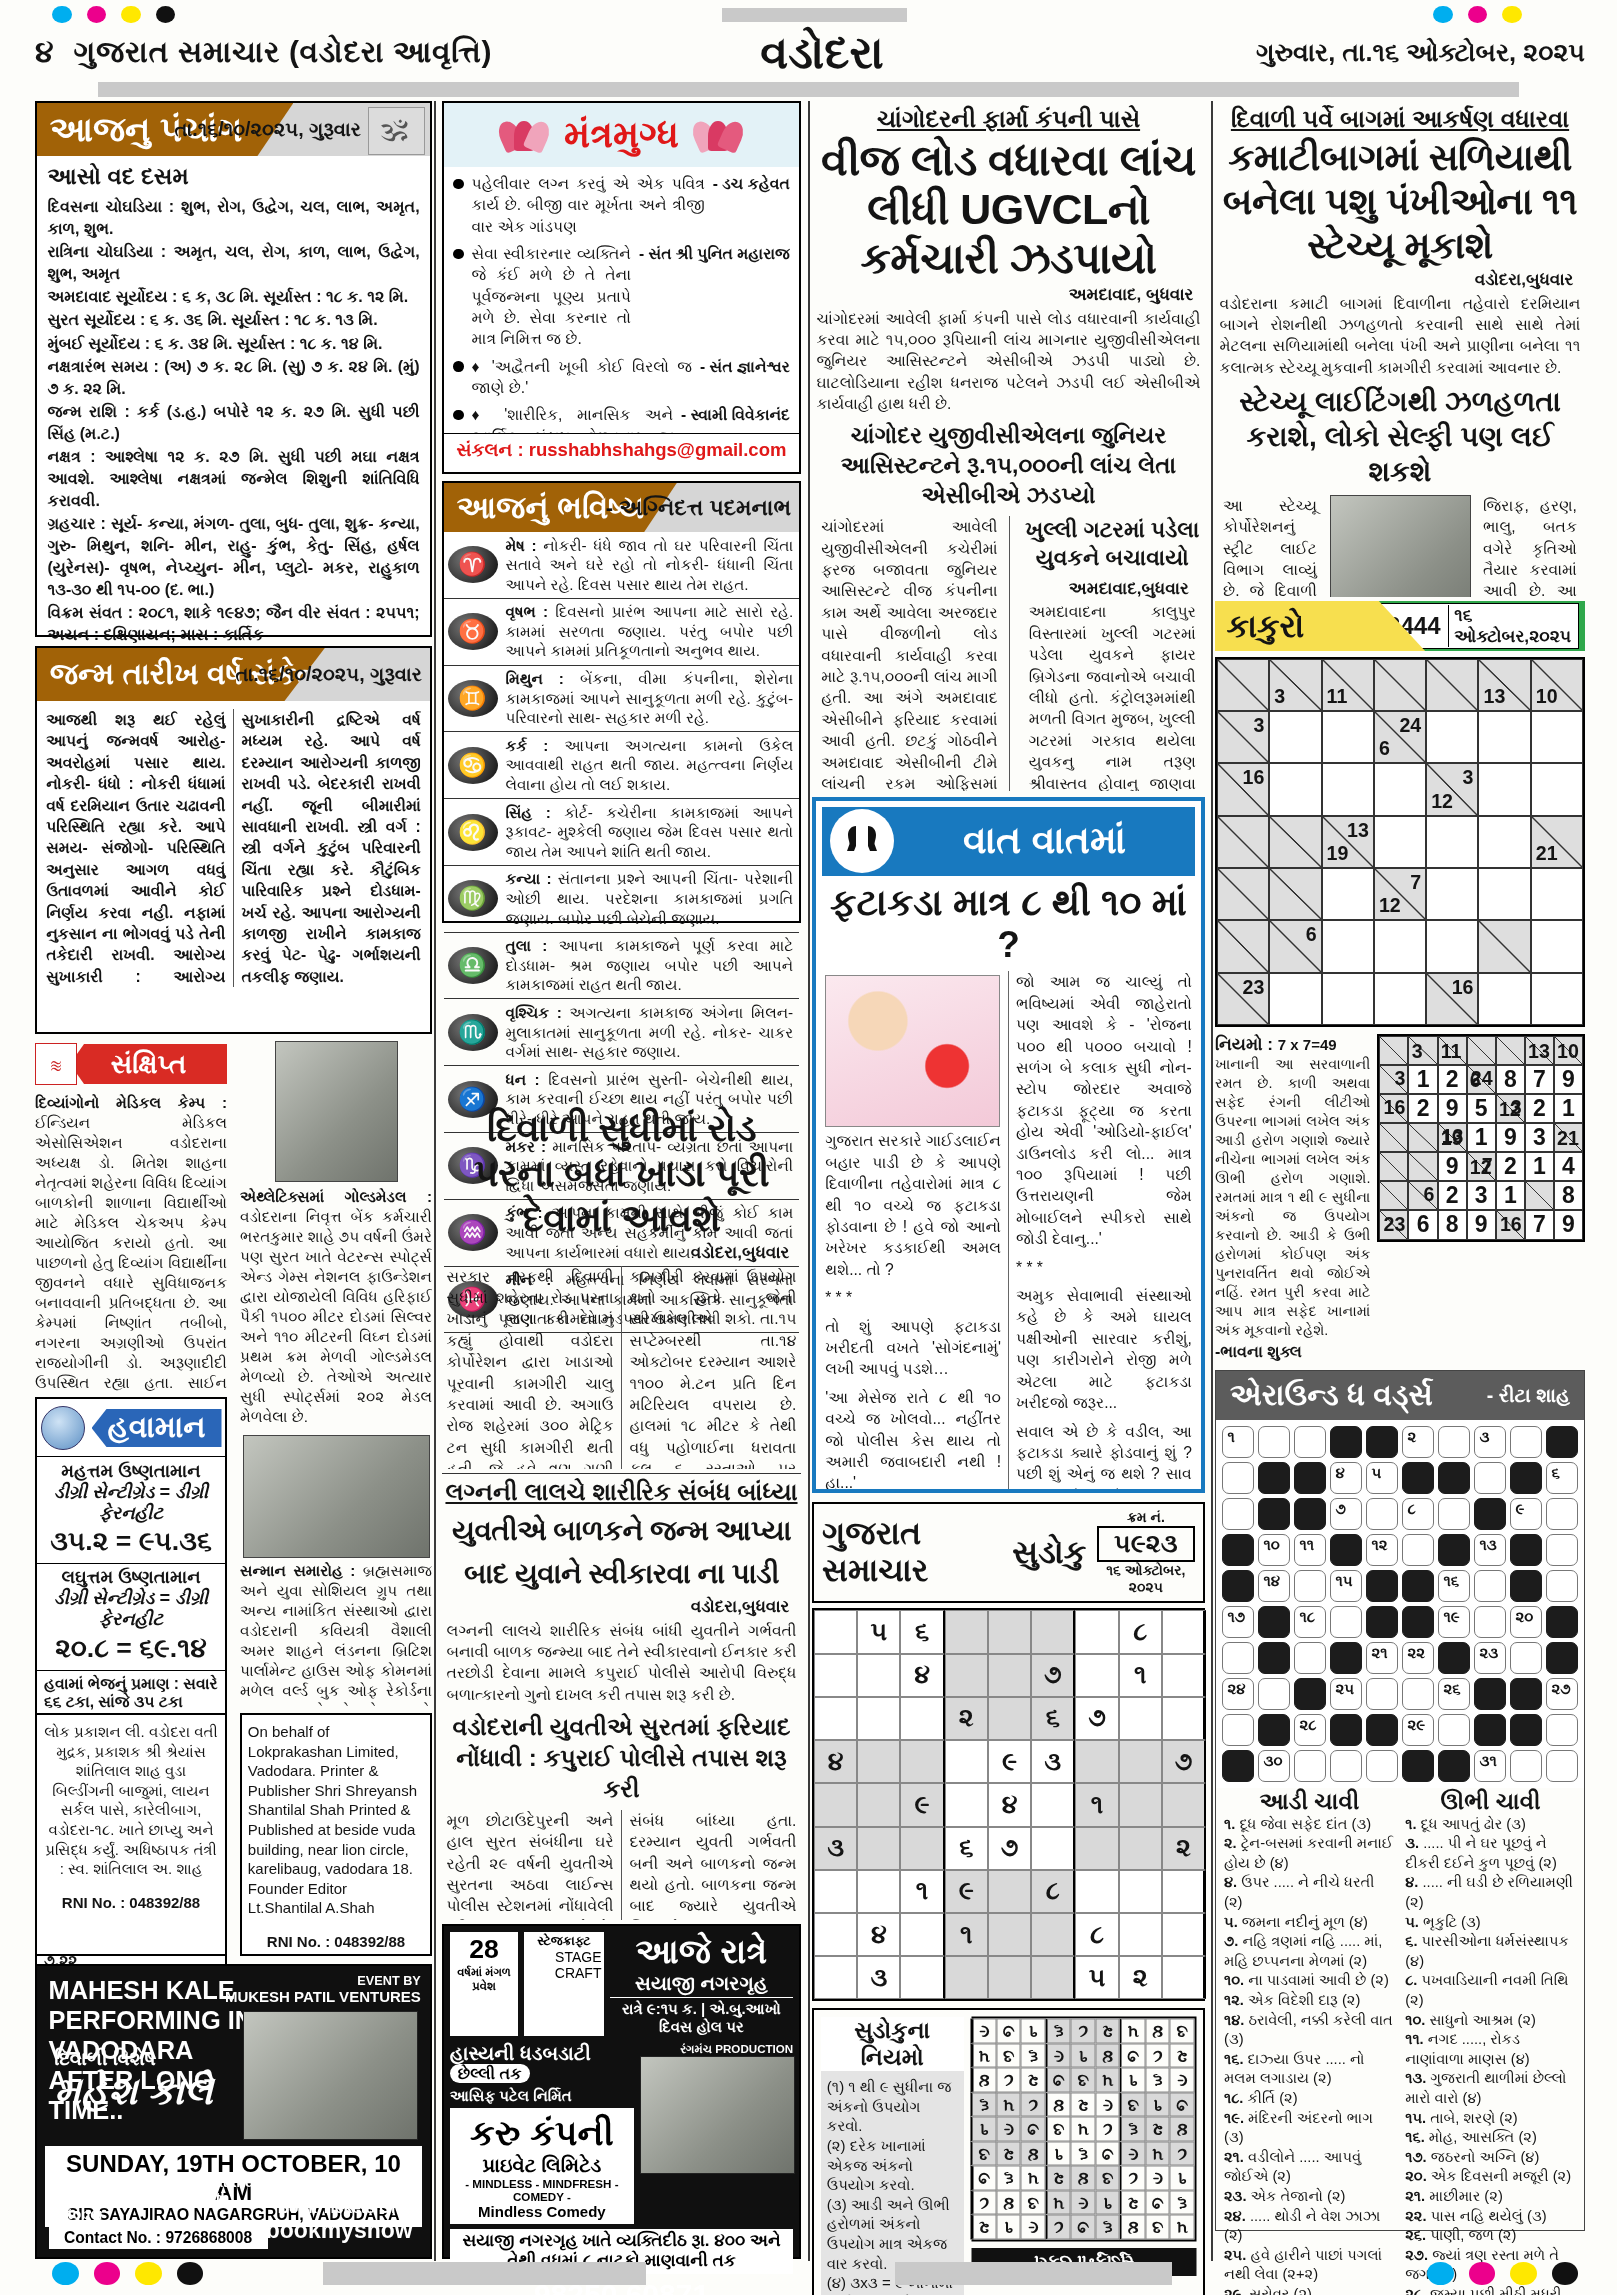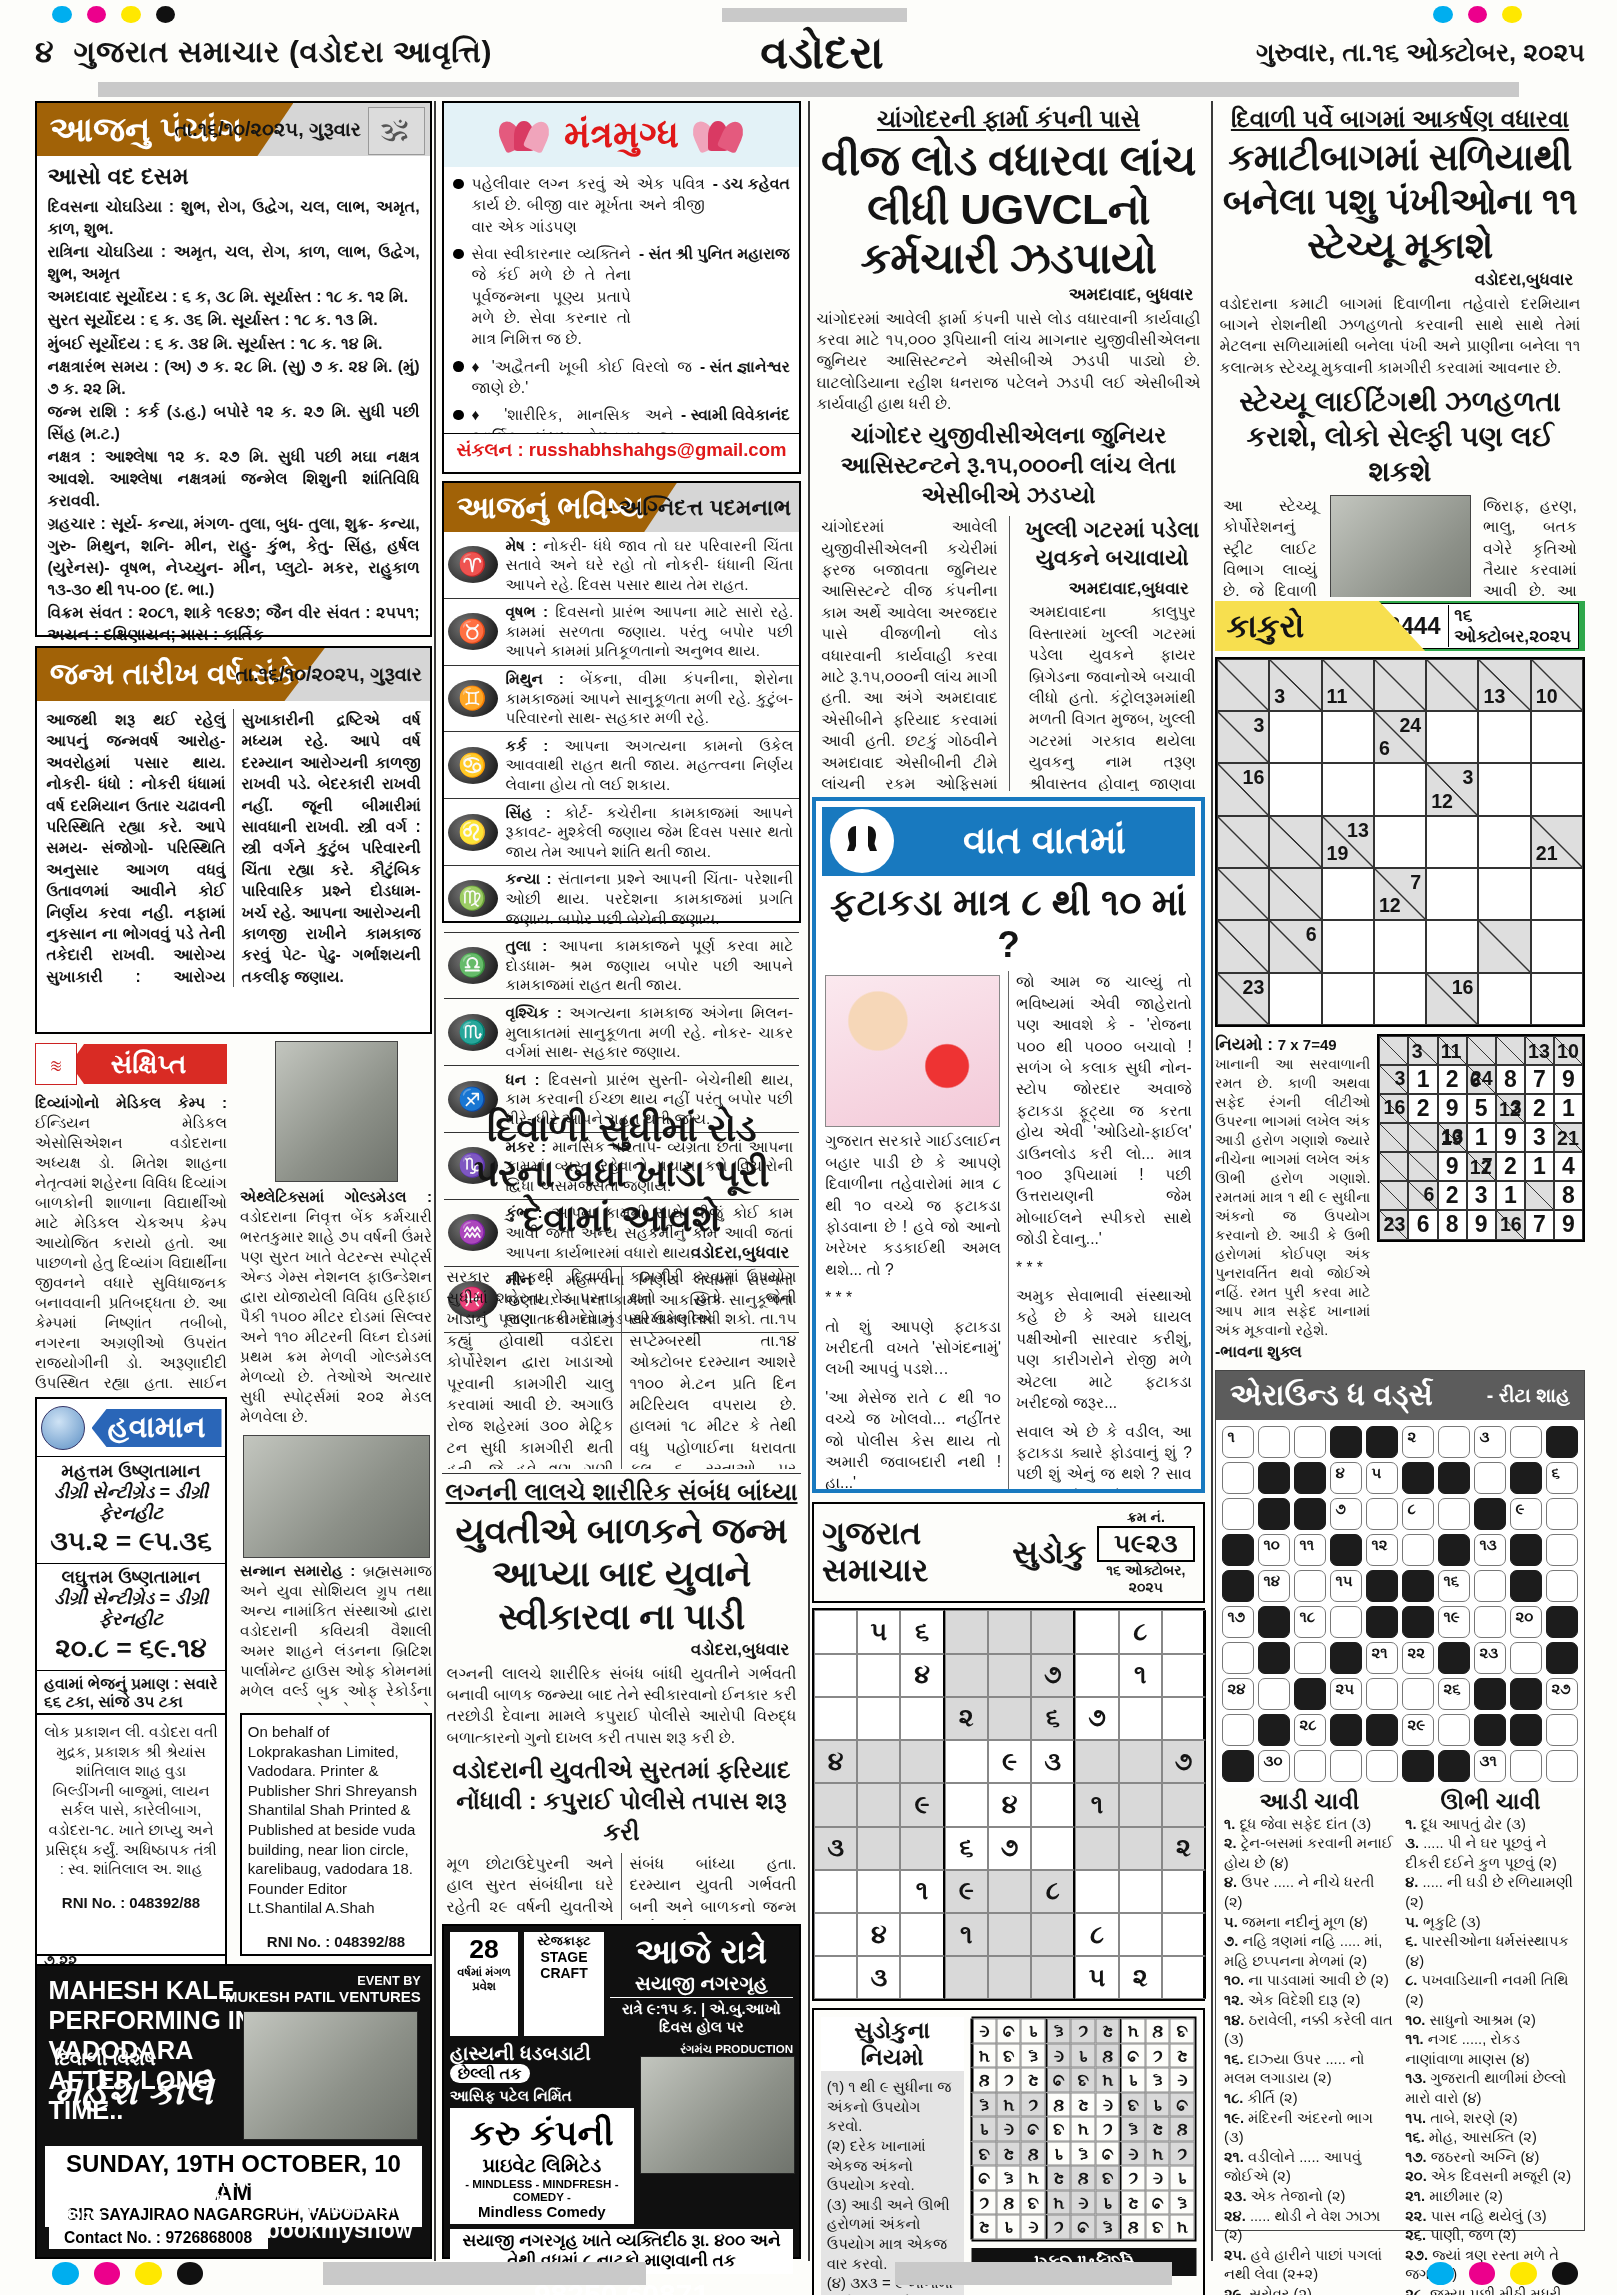--- a/index.html
+++ b/index.html
@@ -446,36 +446,36 @@
   </div>
 
   <div class="abs" style="left:442px;top:1106px;width:359px;height:363px;overflow:hidden;">
     <div class="headline" style="font-size:38px;line-height:45px;">દિવાળી સુધીમાં રોડ પરના બધા ખાડા પૂરી દેવામાં આવશે</div>
     <div class="dateline">વડોદરા,બુધવાર</div>
     <div class="body2 just">સરકાર તરફથી દિવાળી સુધીમાં શહેરના રોડ પરના ખાડાનું પૂરાણ કરી દેવાનું કહ્યું હોવાથી વડોદરા કોર્પોરેશન દ્વારા ખાડાઓ પૂરવાની કામગીરી ચાલુ કરવામાં આવી છે. અગાઉ રોજ શહેરમાં ૩૦૦ મેટ્રિક ટન સુધી કામગીરી થતી હતી, જે હવે ત્રણ ગણી વધારી દેવામાં આવી છે. પશ્ચિમ ઝોનમાં ૬૦૦ મેટ્રિક ટન પૂર્વ, દક્ષિણ તથા ઉત્તર ઝોનમાં ૩૦૦-૩૦૦ મેટ્રિક ટન મળી કુલ ૧૫૦૦ મેટ્રિક ટનની કામગીરી ચાલુ કરવામાં આવી છે. અટલાદરા હોટમિક્સ પ્લાન્ટ ખાતેથી તા.૧૫ ઓગસ્ટથી તા.૧૪ સપ્ટેમ્બર સુધીમાં ચોમાસા દરમ્યાન ૩૦૦ મેટ્રિક ટન પ્રતિ દિન મટિરિયલ પેચવર્કની કામગીરી કરવામાં ઉપયોગ થતો હતો. જેની સરખામણીએ તા.૧૫ સપ્ટેમ્બરથી તા.૧૪ ઓક્ટોબર દરમ્યાન આશરે ૧૧૦૦ મે.ટન પ્રતિ દિન મટિરિયલ વપરાય છે. હાલમાં ૧૮ મીટર કે તેથી વધુ પહોળાઈના ધરાવતા કુલ ૬ રસ્તાઓ પર રિસરફેસિંગની કામગીરી કરવામાં આવી રહી છે. જ્યારે ચારે ઝોન દ્વારા ૧૮ મીટર કે તેથી વધુ પહોળાઈના ધરાવતા ૧૫ રસ્તાઓ પર રિસરફેસીંગની કામગીરી ચાલુ કરી છે. વૈકુંઠ ચાર રસ્તાથી (ફોનીક્ષ કોમ્પલેક્ષ) સેવન હેવન સુધી શહેરમાં સૌપ્રથમ વખત વ્હીટ ટોપીંગ પદ્ધતિનો ઉપયોગ કરી રોડ બનાવ્યો છે.</div>
   </div>
 
   <div class="abs" style="left:442px;top:1473px;width:359px;height:446px;overflow:hidden;border-top:1.7px solid #333;">
     <div class="kicker">લગ્નની લાલચે શારીરિક સંબંધ બાંધ્યા</div>
-    <div class="headline" style="font-size:36px;line-height:43px;">યુવતીએ બાળકને જન્મ આપ્યા બાદ યુવાને સ્વીકારવા ના પાડી</div>
+    <div class="headline" style="font-size:28px;line-height:43px;">યુવતીએ બાળકને જન્મ આપ્યા બાદ યુવાને સ્વીકારવા ના પાડી</div>
     <div class="dateline">વડોદરા,બુધવાર</div>
     <div class="body1 just">લગ્નની લાલચે શારીરિક સંબંધ બાંધી યુવતીને ગર્ભવતી બનાવી બાળક જન્મ્યા બાદ તેને સ્વીકારવાનો ઈનકાર કરી તરછોડી દેવાના મામલે કપુરાઈ પોલીસે આરોપી વિરુદ્ધ બળાત્કારનો ગુનો દાખલ કરી તપાસ શરૂ કરી છે.</div>
     <div class="subhead" style="font-size:24px;line-height:31px;">વડોદરાની યુવતીએ સુરતમાં ફરિયાદ નોંધાવી : કપુરાઈ પોલીસે તપાસ શરૂ કરી</div>
     <div class="body2 just">મૂળ છોટાઉદેપુરની અને હાલ સુરત સંબંધીના ઘરે રહેતી ૨૯ વર્ષની યુવતીએ સુરતના અઠવા લાઈન્સ પોલીસ સ્ટેશનમાં નોંધાવેલી ફરિયાદમાં જણાવ્યું છે કે, દાહોદ જિલ્લાના ફતેપુરા તાલુકાના માસપુર ગામના રહેવાસી ચિરાગ દિદાણા સાથે તેને પ્રેમ સંબંધ હતો. ચિરાગે યુવતીને લગ્ન કરવાનું વચન આપીને વર્ષ ૨૦૨૨થી ૨૦૨૫ દરમ્યાન વડોદરાની એલ એન્ડ ટી કંપની પાસે આવેલા ફ્લેટ સહિત અનેક સ્થળોએ લઈ જઈ તેની સાથે શારીરિક સંબંધ બાંધ્યા હતા. દરમ્યાન યુવતી ગર્ભવતી બની અને બાળકનો જન્મ થયો હતો. બાળકના જન્મ બાદ જ્યારે યુવતીએ ચિરાગને લગ્ન કરવા કહ્યું ત્યારે તેણે ઈનકાર કરી યુવતી તેમજ તેના બાળકને તરછોડી દીધા હતા. યુવતીની ફરિયાદના આધારે સુરત પોલીસે ઝીરો નંબરથી કેસ નોંધીને ફરિયાદ અત્રેના કપુરાઈ પોલીસને મોકલી આપી હતી, જેના આધારે પોલીસે આરોપીની શોધખોળ શરૂ કરી છે.</div>
   </div>
 
   <div class="abs ad-dark" style="left:442px;top:1924px;width:359px;height:335px;">
     <div class="karu-top" style="padding:5.8px;">
       <div style="background:#fff;color:#000;width:64px;text-align:center;padding:2.3px;">
         <div style="font-size:26.6px;font-weight:900;">28</div>
         <div style="font-size:11.6px;font-weight:800;">વર્ષમાં મંગળ પ્રવેશ</div>
       </div>
       <div style="background:#fff;color:#000;width:75px;text-align:center;padding:2.3px;">
         <div style="font-size:12.7px;font-weight:900;">સ્ટેજક્રાફ્ટ</div>
-        <div style="font-size:14px;font-weight:700;">STAGE CRAFT</div>
+        <div style="font-size:14px;font-weight:400;text-align:right;">STAGE CRAFT</div>
       </div>
       <div style="flex:1;text-align:center;">
         <div style="font-size:34px;font-weight:900;">આજે રાત્રે</div>
         <div style="font-size:19.6px;font-weight:900;">સયાજી નગરગૃહ</div>
         <div style="font-size:15px;font-weight:800;border-top:1.2px solid #fff;margin-top:2.3px;padding-top:2.3px;">રાત્રે ૯:૧૫ ક. | એ.બુ.આખો દિવસ હોલ પર</div>
       </div>
     </div>
     <div style="display:flex;padding:0 5.8px;gap:5.8px;">
       <div style="flex:1.2;">
         <span style="font-size:19.6px;font-weight:900;">હાસ્યની ધડબડાટી</span>

